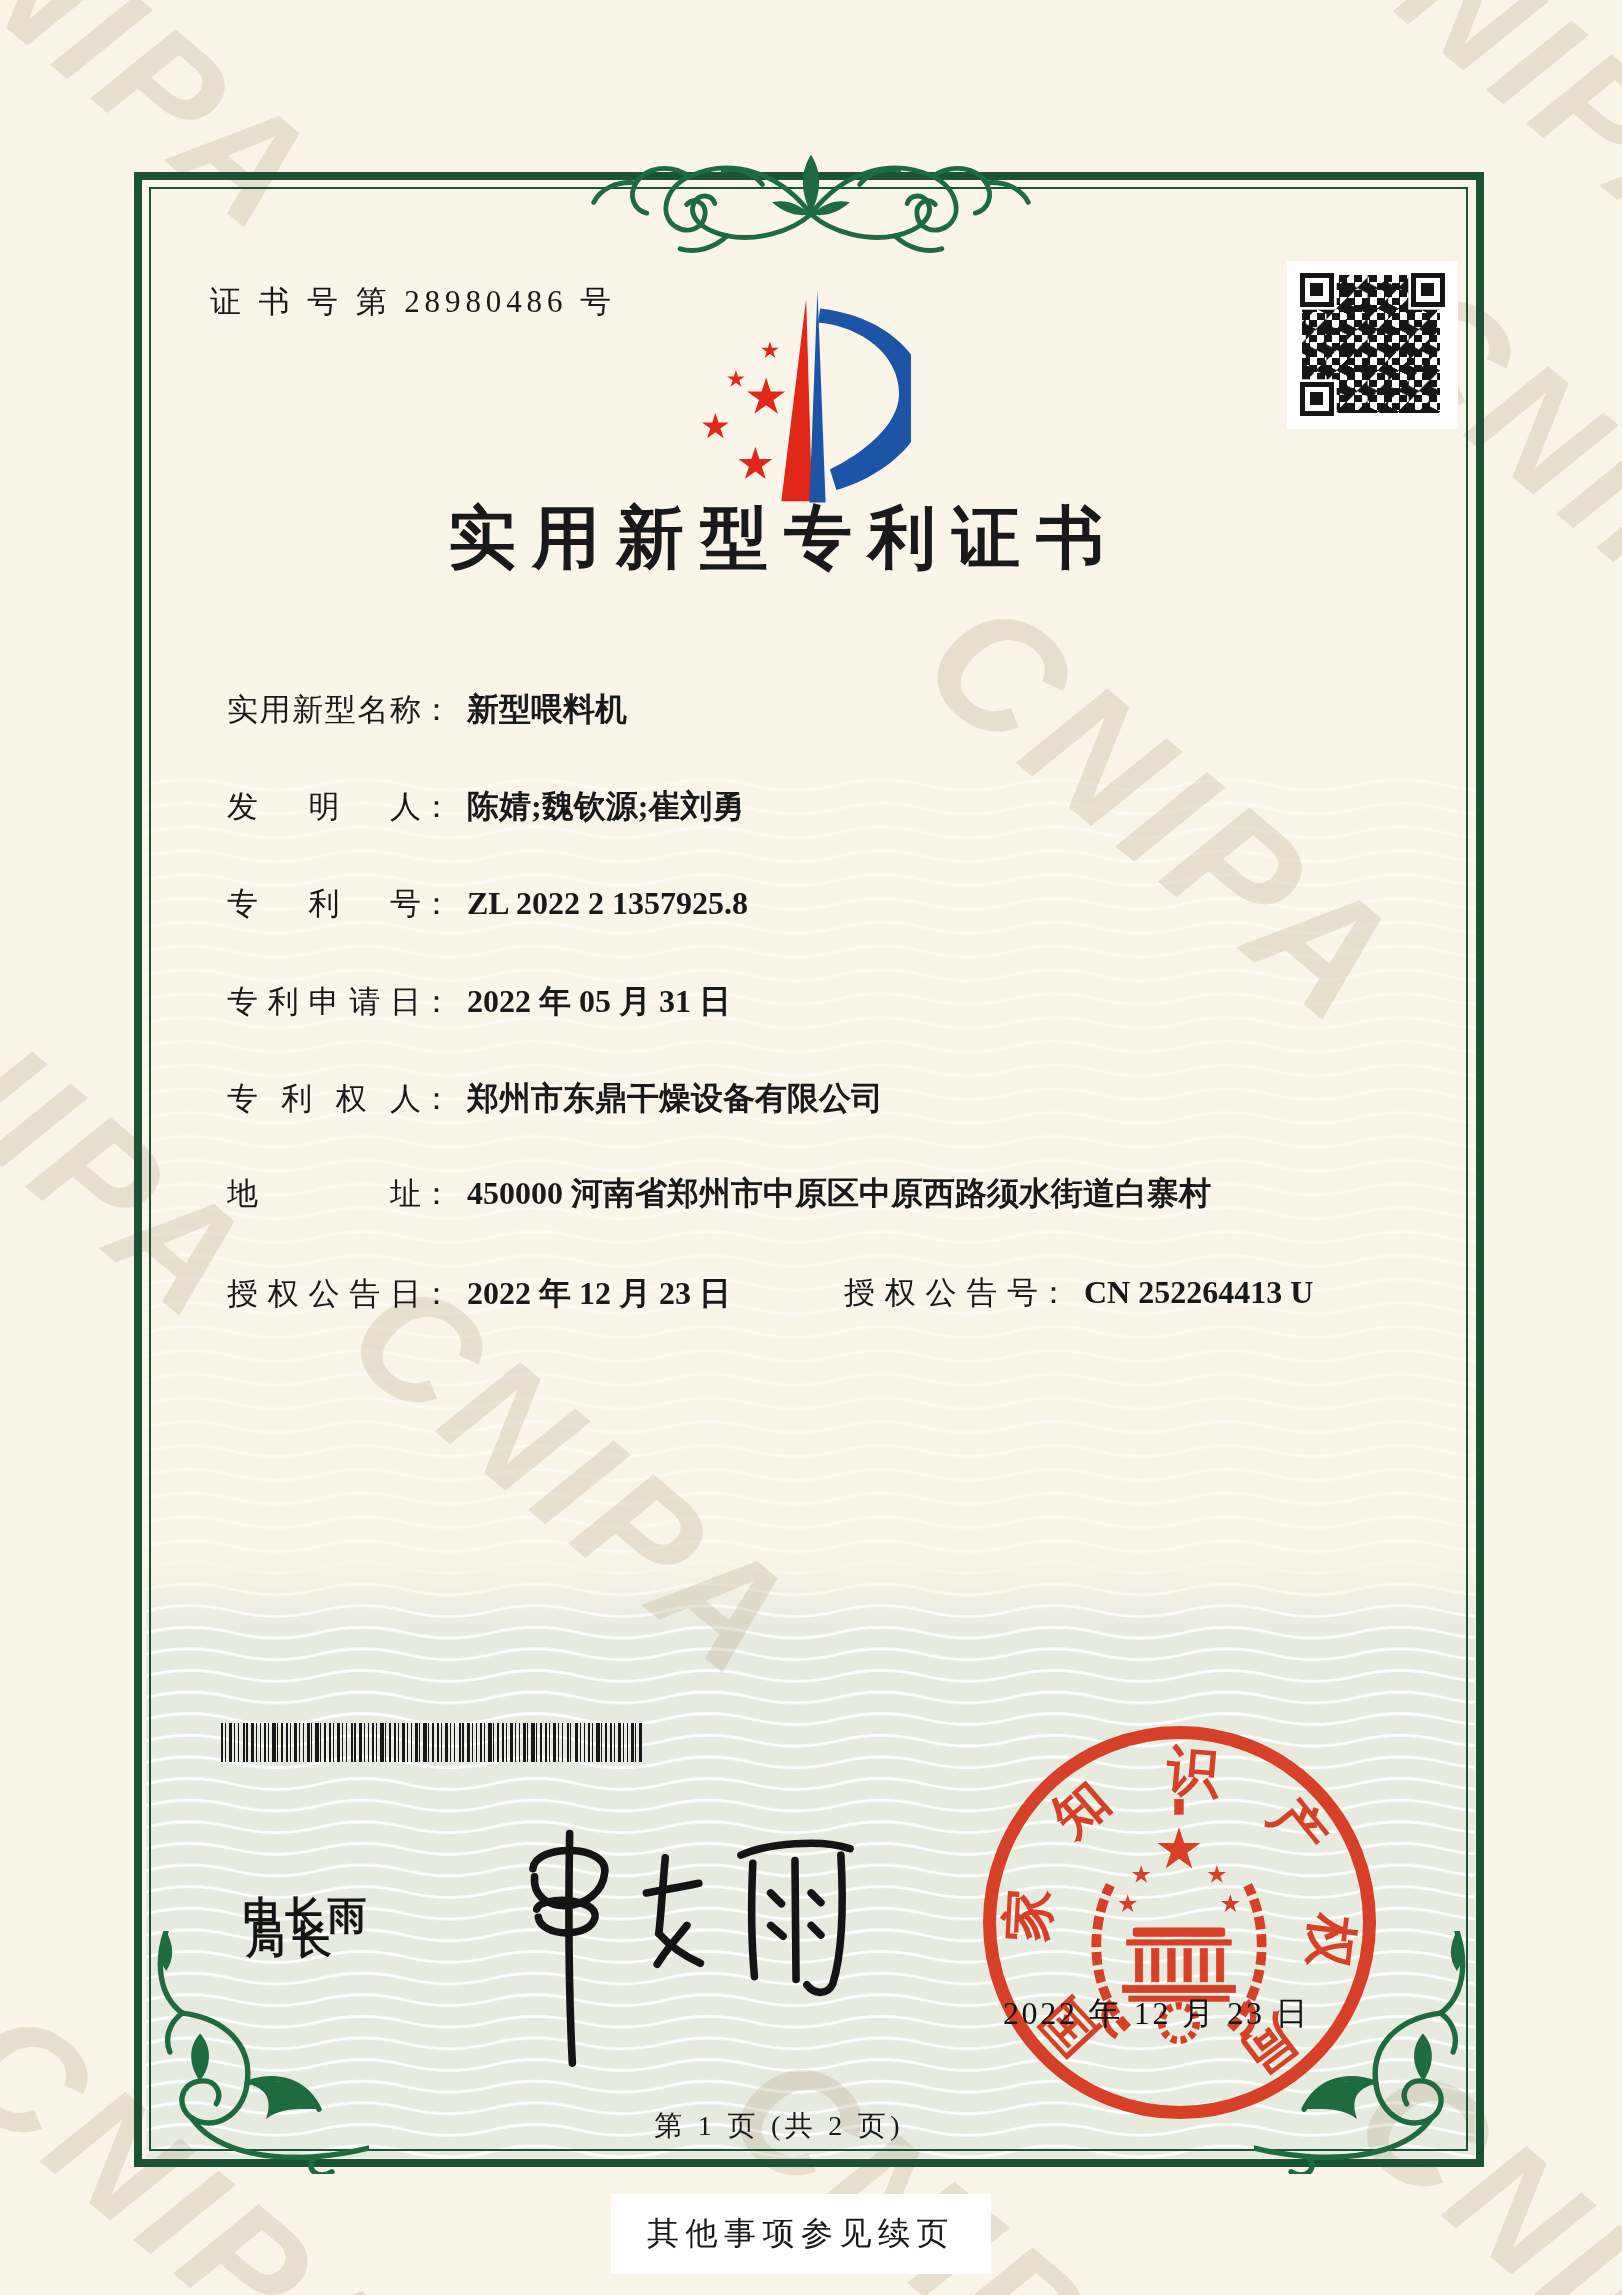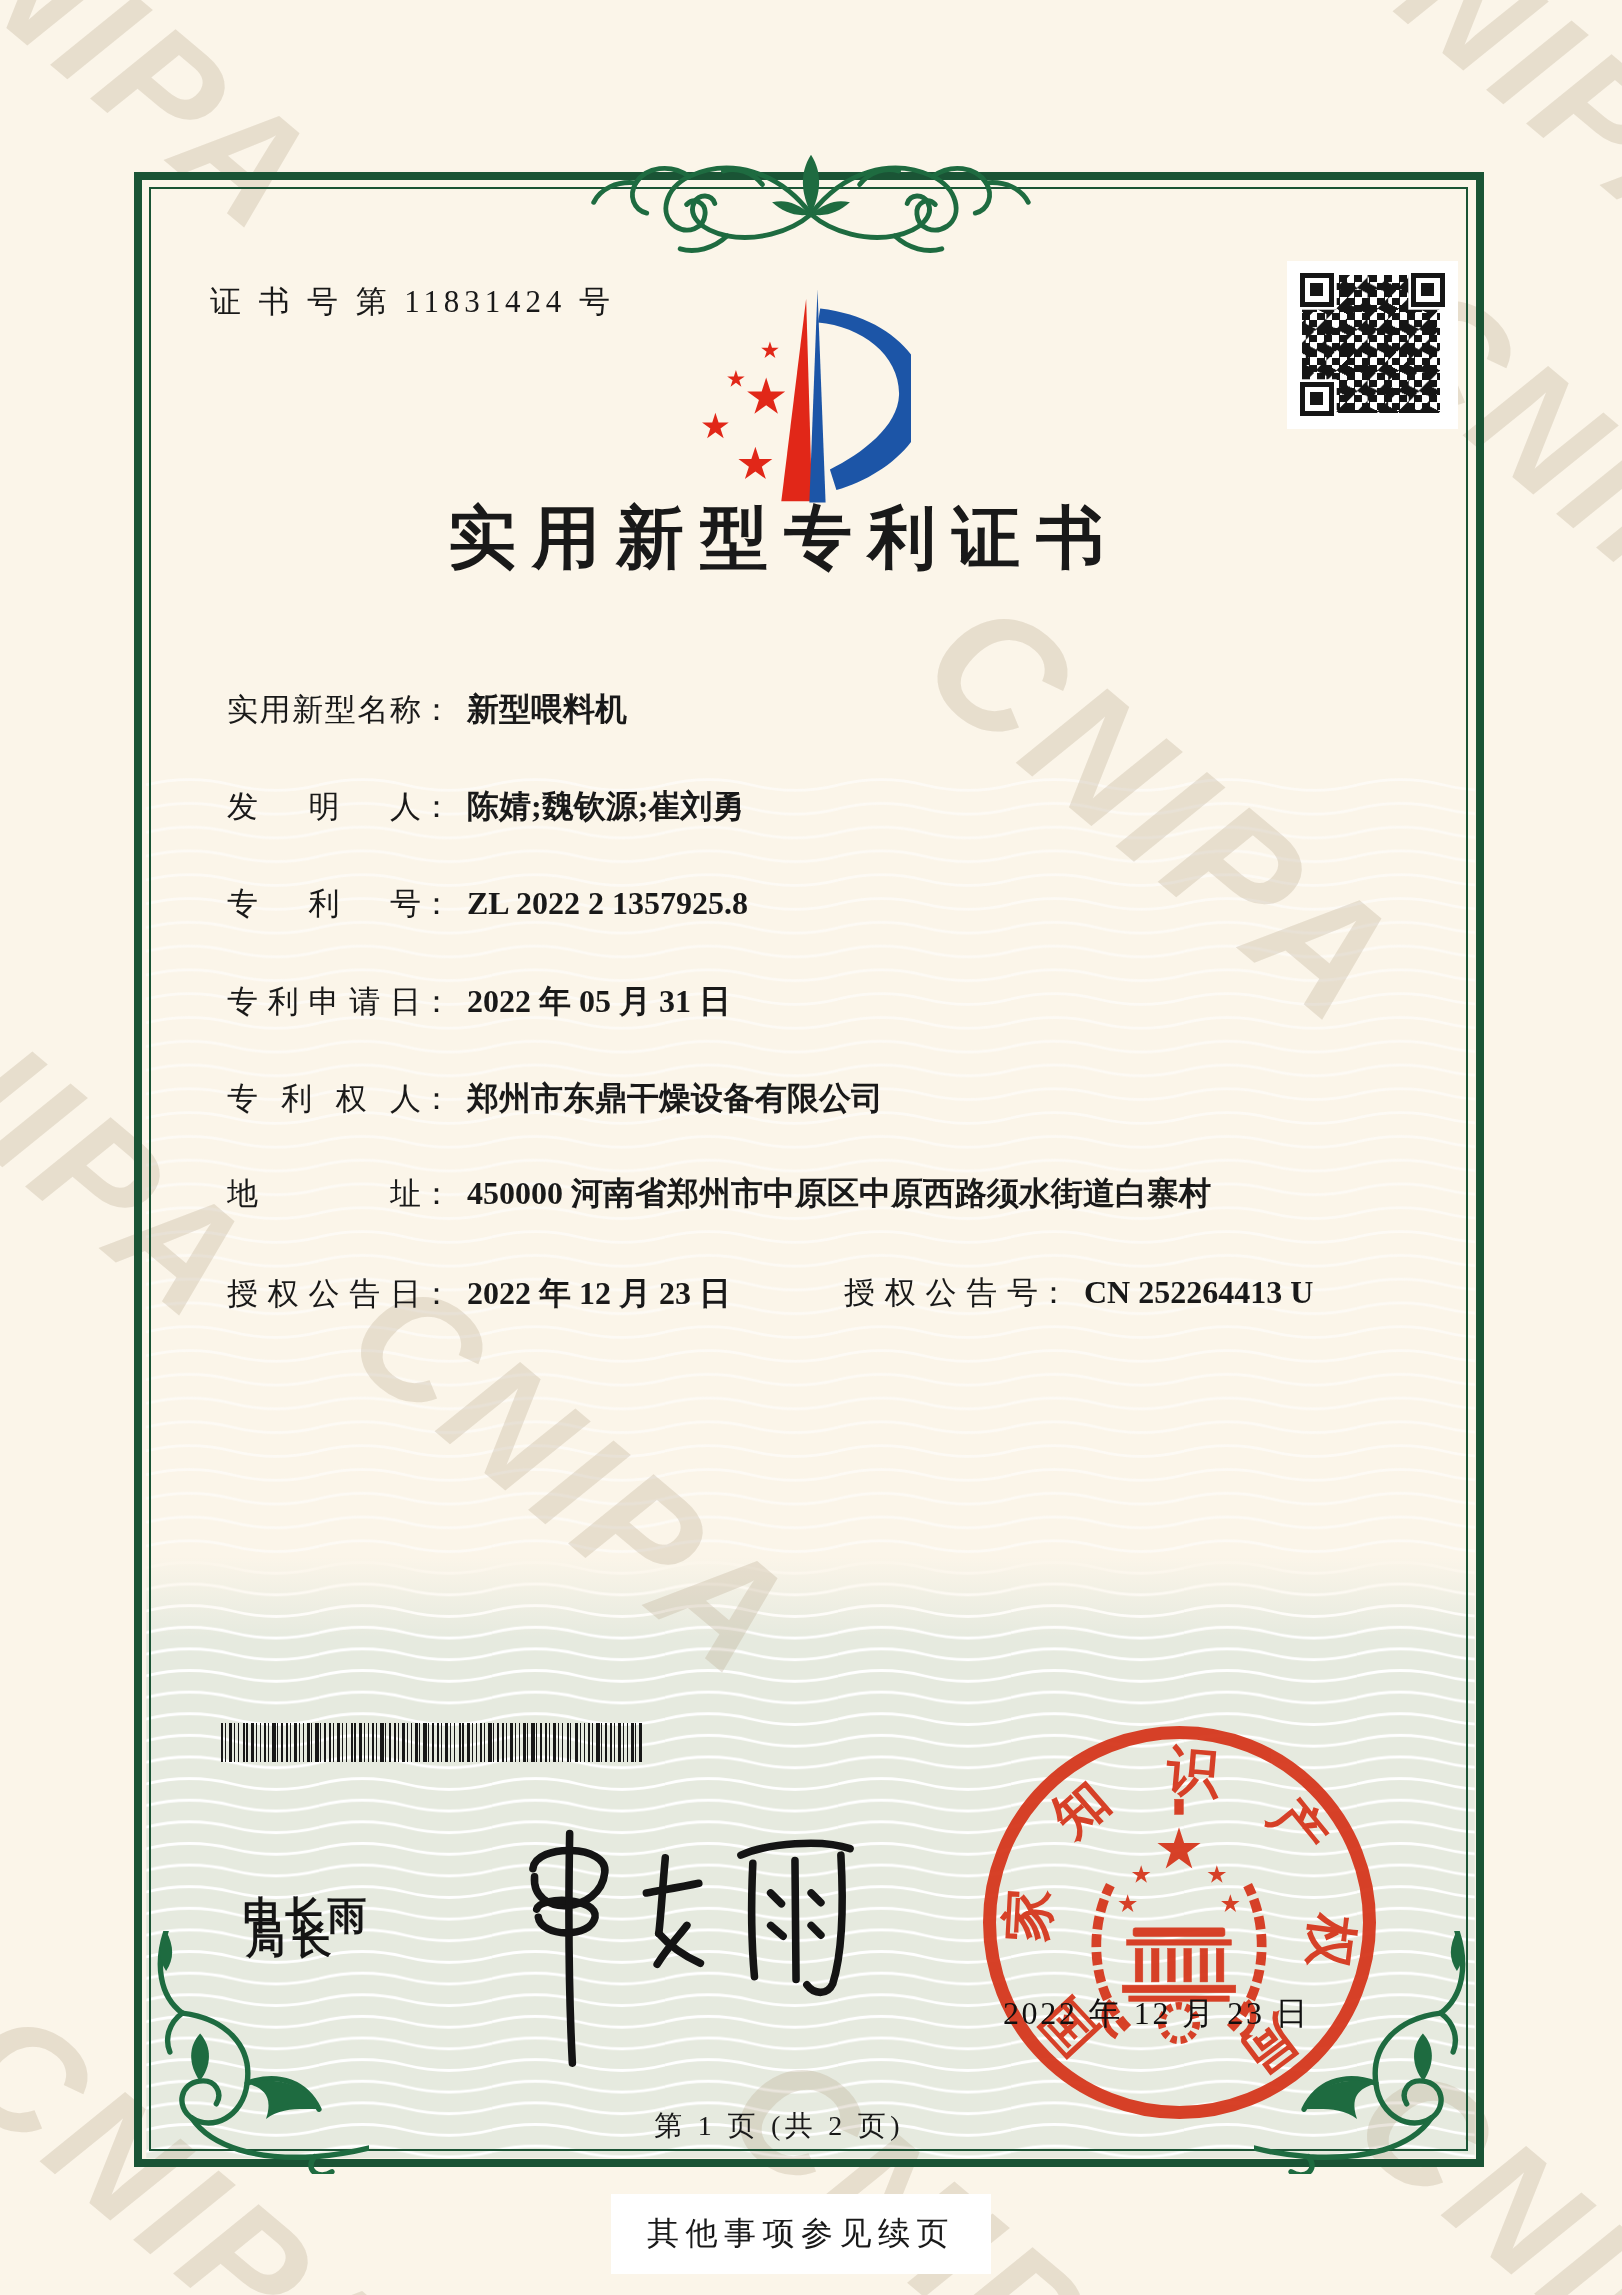--- a/index.html
+++ b/index.html
@@ -151,21 +151,21 @@
         <path d="M85,152 C60,170 52,200 62,224"></path>
       </g>
       <g fill="#1e6b40">
         <path d="M338,330 C306,330 268,326 240,348 C256,300 228,290 205,282 C260,268 318,284 338,330 Z"></path>
         <path d="M117,278 C96,246 96,214 118,190 C140,214 140,250 117,278 Z"></path>
         <path d="M55,0 C70,28 70,52 55,74 C40,52 40,28 55,0 Z"></path>
       </g>
     </g>
   </svg>
 
-  <div class="txt certno">证 书 号 第 11831424 号</div>
+  <div class="txt certno">证 书 号 第 28980486 号</div>
 
   <svg class="txt" style="left:684px;top:275px" width="227" height="229" viewBox="0 0 420 424">
     <g fill="#e12718">
       <use href="#star" transform="translate(159,140) scale(1.7)"></use>
       <use href="#star" transform="translate(96,193)  scale(1.7)"></use>
       <use href="#star" transform="translate(152,227) scale(3.7)"></use>
       <use href="#star" transform="translate(58,281)  scale(2.6)"></use>
       <use href="#star" transform="translate(132,351) scale(3.3)"></use>
       <polygon points="226,44 180,419 237,419"></polygon>
     </g>

